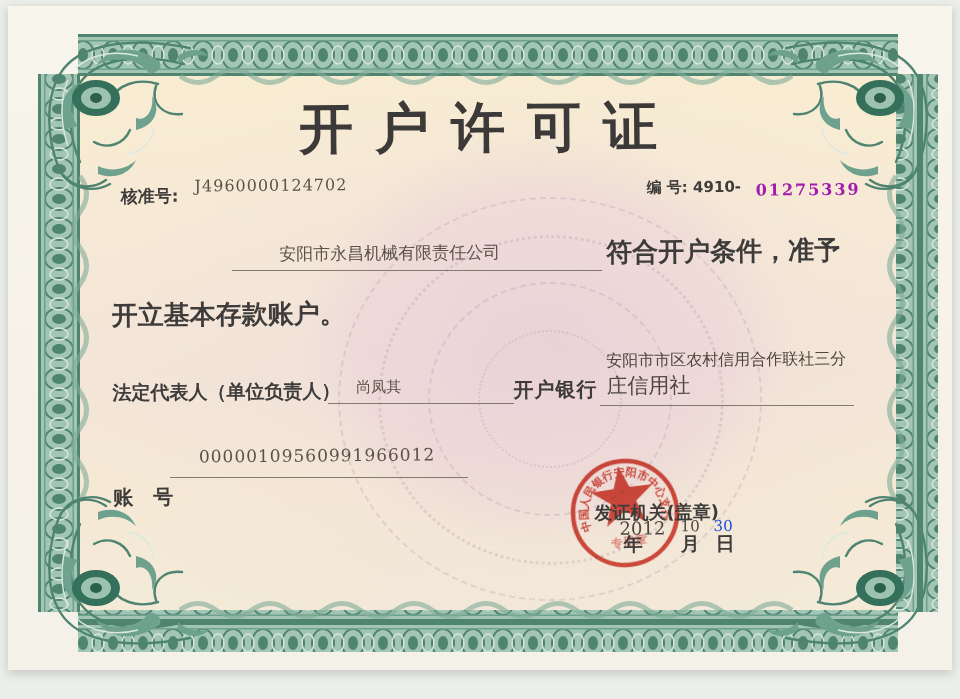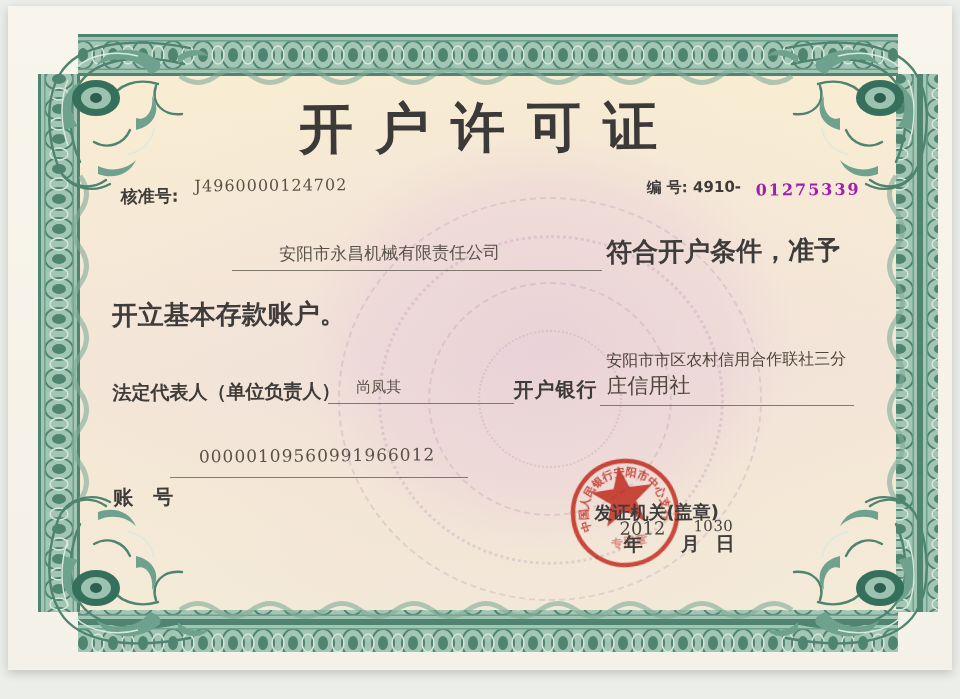--- a/index.html
+++ b/index.html
@@ -162,18 +162,18 @@
 
   <div class="txt lbl" style="left:513px;top:377px;font-size:20px;letter-spacing:1px;">开户银行</div>
   <div class="txt val" style="left:606px;top:352px;font-size:16px;color:#4f463c;">安阳市市区农村信用合作联社三分</div>
   <div class="txt val" style="left:606px;top:373px;font-size:21px;color:#4f463c;">庄信用社</div>
 
   <div class="txt lbl" style="left:112px;top:448px;font-size:20px;margin-top:33px;">账　号</div>
   <div class="txt val" style="left:198px;top:444px;font-size:17px;letter-spacing:1px;">00000109560991966012</div>
 
   <div class="txt lbl" style="left:593px;top:502px;font-size:18px;">发证机关(盖章)</div>
   <div class="txt val" style="left:618px;top:519px;font-size:18px;color:#4a463f;">2012</div>
-  <div class="txt val" style="left:679px;top:519px;font-size:15px;color:#4a463f;margin-left:13px;">10</div>
-  <div class="txt val" style="left:712px;top:519px;font-size:15px;color:#404040;">30</div>
+  <div class="txt val" style="left:679px;top:519px;font-size:15px;color:#4a463f;">10</div>
+  <div class="txt val" style="left:712px;top:519px;font-size:15px;color:#1d4ed8;">30</div>
   <div class="txt lbl" style="left:622px;top:533px;font-size:19px;">年</div>
   <div class="txt lbl" style="left:679px;top:533px;font-size:19px;">月</div>
   <div class="txt lbl" style="left:714px;top:533px;font-size:19px;">日</div>
 </div>
 
 </body></html>

